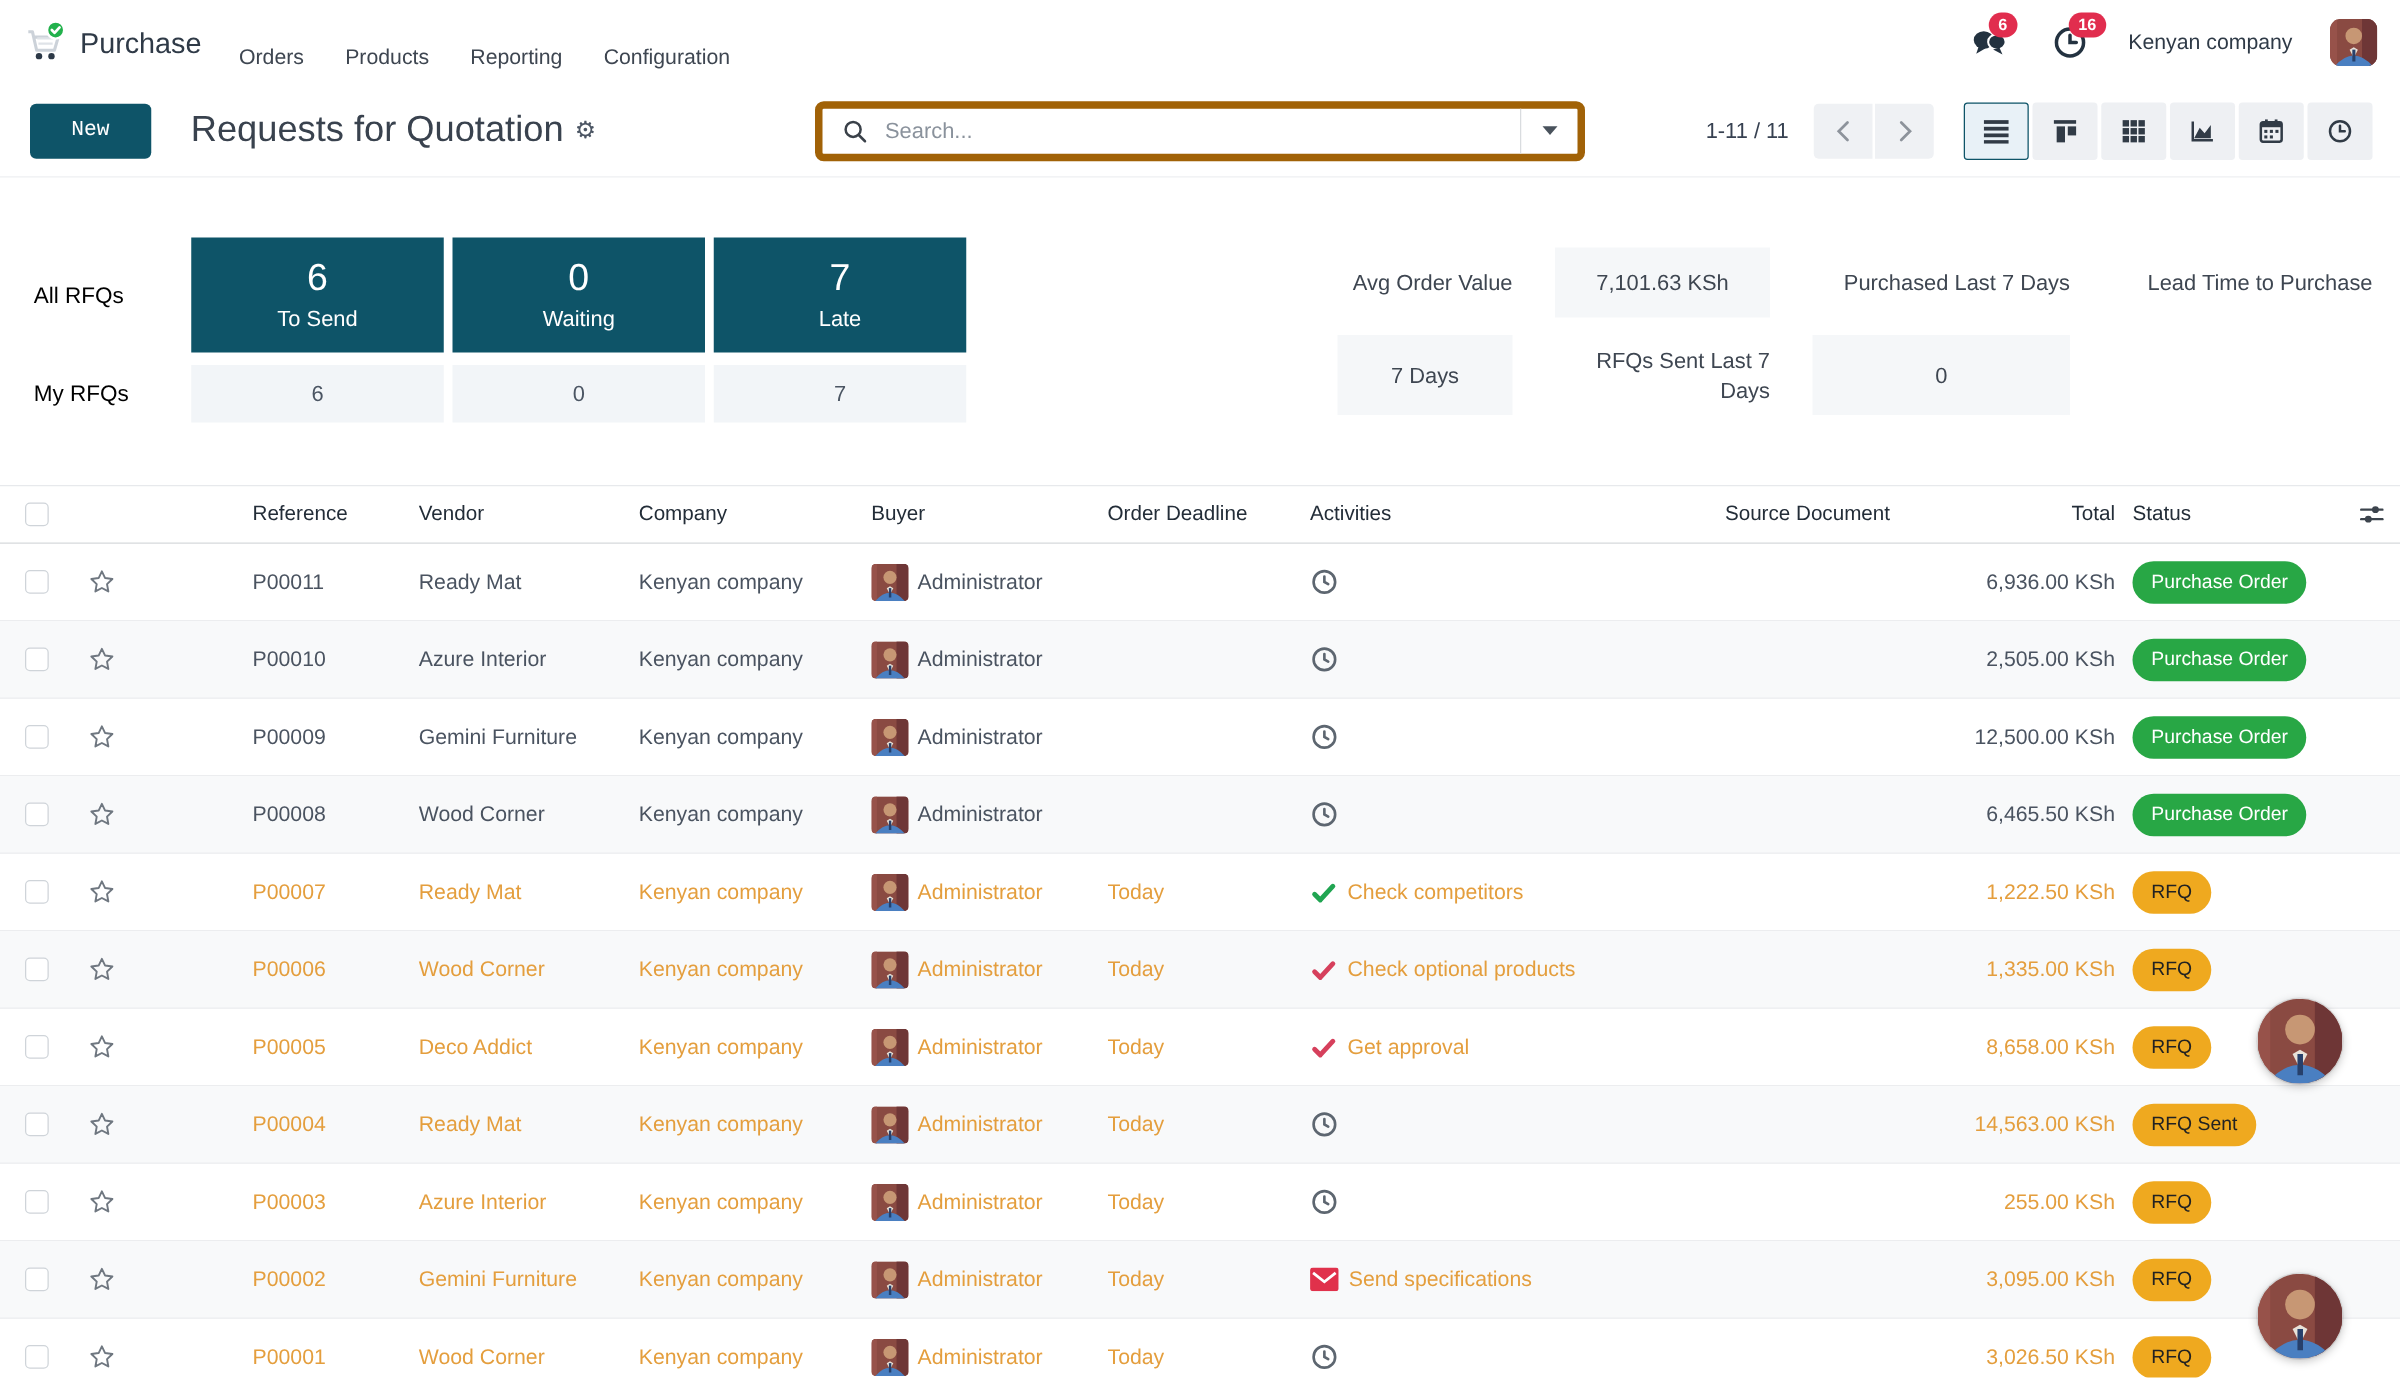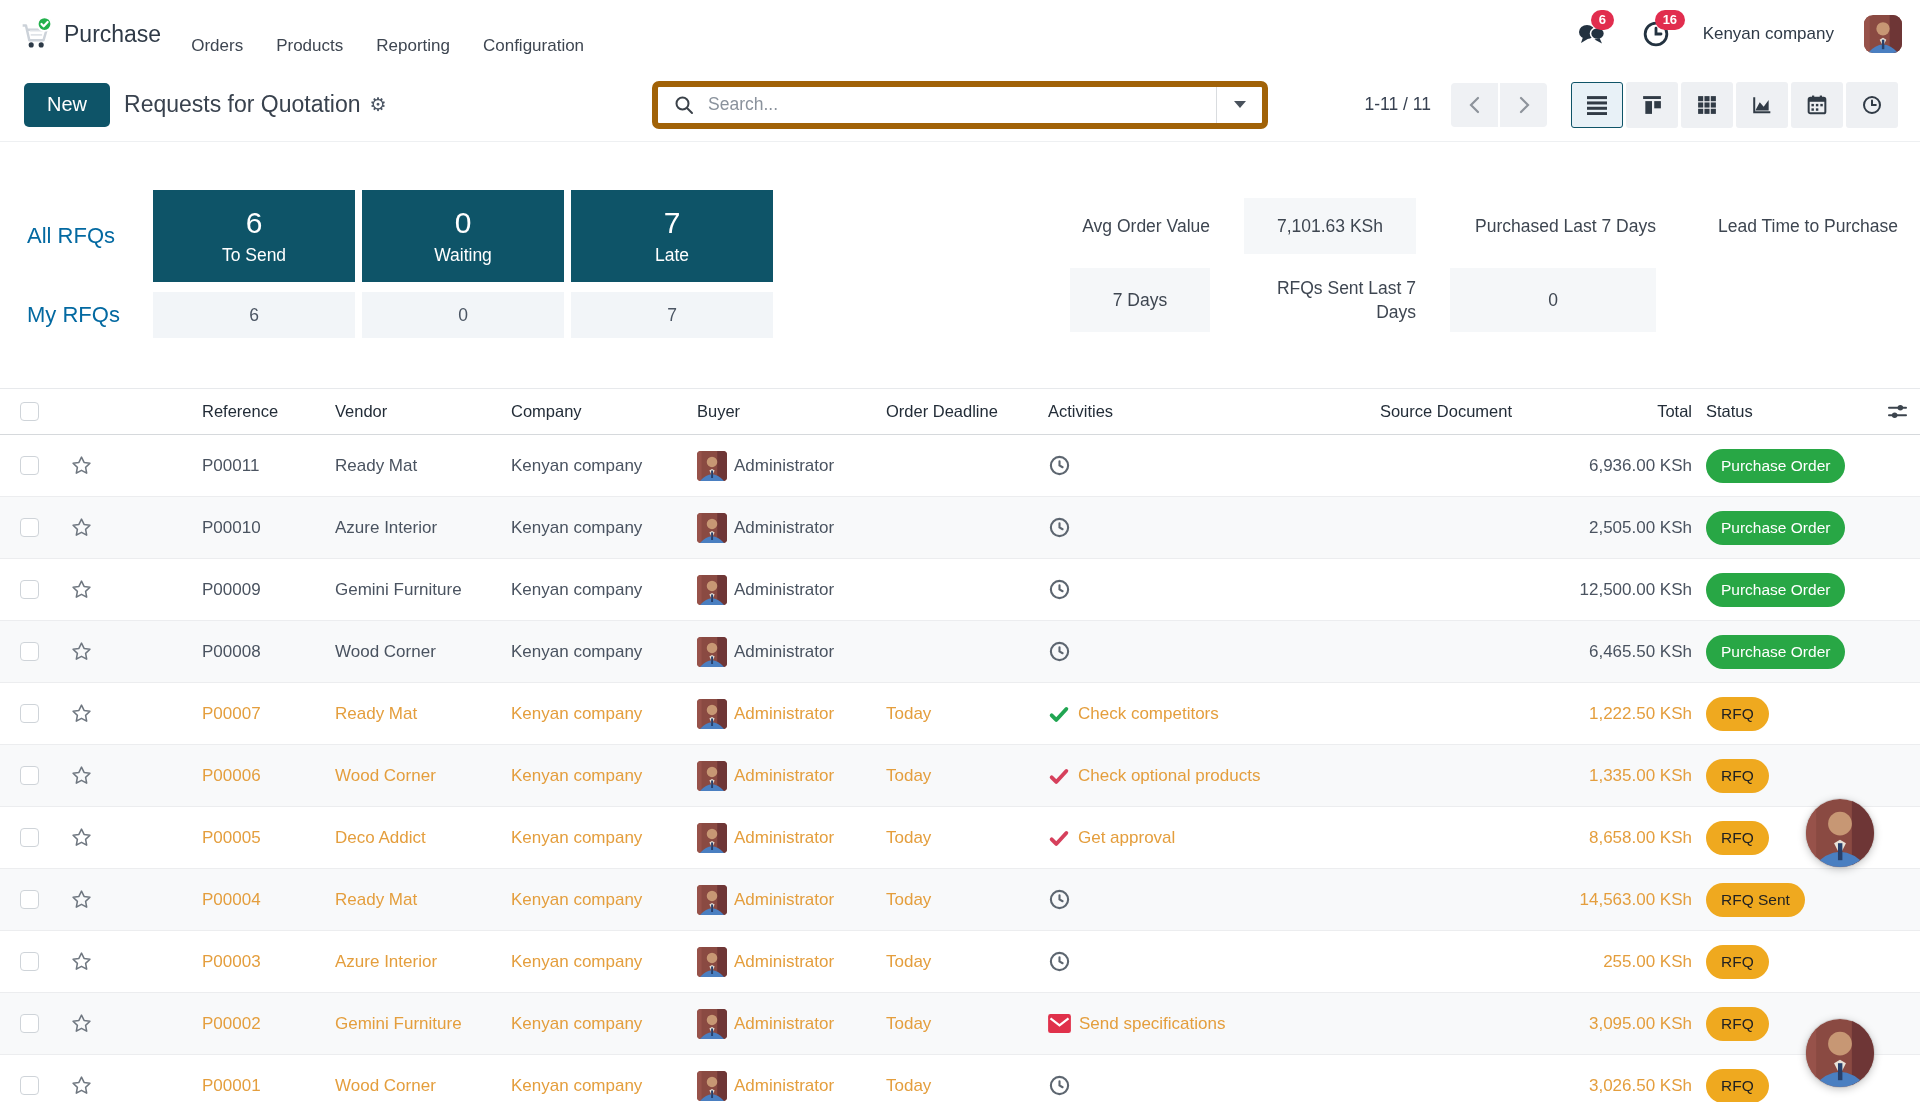--- a/index.html
+++ b/index.html
@@ -16,23 +16,23 @@
   .icon-btn { position:relative; width:34px; height:34px; display:flex; align-items:center; justify-content:center; cursor:pointer; }
   .count-badge { position:absolute; top:-7px; left:16px; background:var(--badge_red,#e12d4e); color:#fff;
     font-size:13px; font-weight:700; padding:2px 8px; border-radius:11px; line-height:1.2; }
   .company-name { font-size:17px; color:#2f3a47; cursor:pointer; }
   .avatar-top { width:38px; height:38px; border-radius:9px; overflow:hidden; cursor:pointer; }
   .avatar-top svg, .avatar-sm svg, .float-avatar svg { width:100%; height:100%; display:block; }
 
   
   .control-panel { position:relative; height:74px; display:flex; align-items:center;
     padding:0 22px 0 24px; border-bottom:1px solid #eef0f2; }
-  .btn-new { background:var(--primary,#0E5468); color:#fff; border:none; font-size:20px;
-    padding:0 23px; height:44px; border-radius:5px; cursor:pointer; font-family:Liberation Sans, sans-serif; }
-  .view-title { font-size:23px; color:#39424e; margin-left:14px; }
+  .btn-new { background:var(--primary,#0E5468); color:#fff; border:none; font-size:17px;
+    padding:0 33px; height:44px; border-radius:5px; cursor:pointer; font-family:Liberation Mono, monospace; }
+  .view-title { font-size:29px; color:#39424e; margin-left:32px; }
   .title-gear { font-size:19px; color:#4b5563; margin-left:9px; cursor:pointer; }
   .cp-search { position:absolute; left:652px; top:50%; transform:translateY(-50%);
     width:616px; height:48px; border:6px solid #a16207; border-radius:7px;
     display:flex; align-items:center; background:#fff; }
   .cp-search input { flex:1; border:none; outline:none; font-size:17.5px; color:#374151;
     font-family:inherit; background:transparent; }
   .cp-search input::placeholder { color:#8a929c; }
   .search-mag { margin:0 12px 0 16px; display:flex; }
   .search-caret-zone { width:46px; height:100%; border-left:1px solid #d9dcdf;
     display:flex; align-items:center; justify-content:center; cursor:pointer; }
@@ -47,21 +47,21 @@
   .view-switcher { display:flex; gap:3px; margin-left:24px; }
   .vs-btn { width:52px; height:46px; background:#eef0f3; border-radius:3px; display:flex;
     align-items:center; justify-content:center; cursor:pointer; color:#313b46; }
   .vs-btn.active { background:#e8f1f7; outline:1.5px solid var(--primary,#0E5468); outline-offset:-1.5px; }
 
   
   .dashboard { display:flex; justify-content:space-between; align-items:flex-start;
     margin-top:48px; padding:0 22px 0 27px; }
   .dash-left { display:grid; grid-template-columns:119px 202px 202px 202px;
     grid-template-rows:92px 46px; column-gap:7px; row-gap:10px; align-items:center; }
-  .dash-row-label { font-size:22px; color:#0369a1; }
+  .dash-row-label { font-size:18px; color:#000000; }
   .kpi-box { background:var(--primary,#0E5468); color:#fff; height:92px; display:flex;
     flex-direction:column; align-items:center; justify-content:center; cursor:pointer; }
   .kpi-value { font-size:30px; line-height:1.15; }
   .kpi-label { font-size:17.5px; margin-top:4px; }
   .my-box { background:#f2f5f8; height:46px; display:flex; align-items:center;
     justify-content:center; font-size:17.5px; color:#4b5563; cursor:pointer; }
   .dash-right { display:grid; grid-template-columns:140px 172px 206px 208px;
     grid-template-rows:56px 64px; column-gap:34px; row-gap:14px; align-items:center; margin-top:8px; }
   .stat-label { font-size:17.5px; color:#3e4651; text-align:right; line-height:1.4; }
   .stat-box { background:#f5f7f9; height:100%; display:flex; align-items:center;

